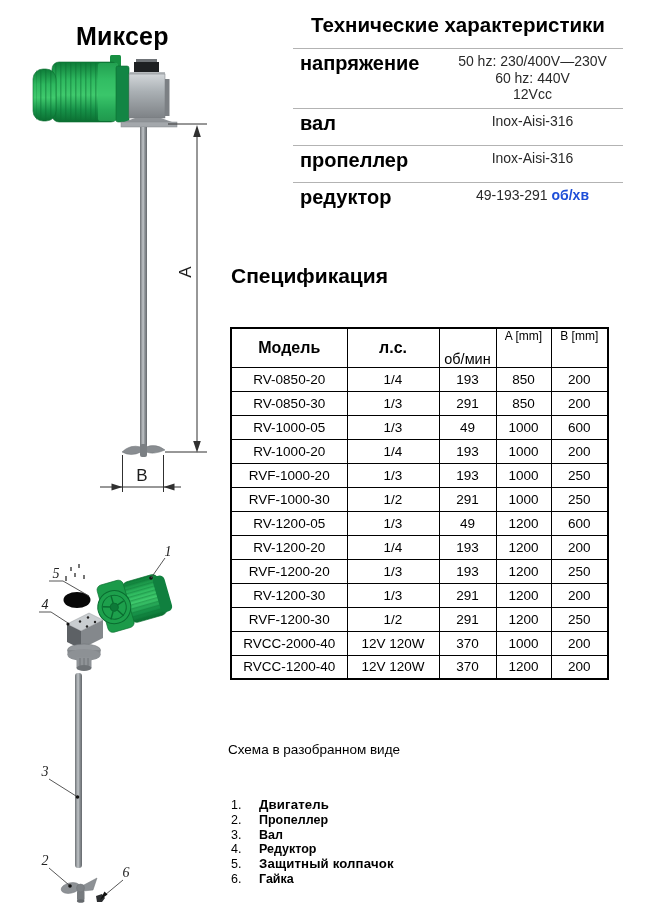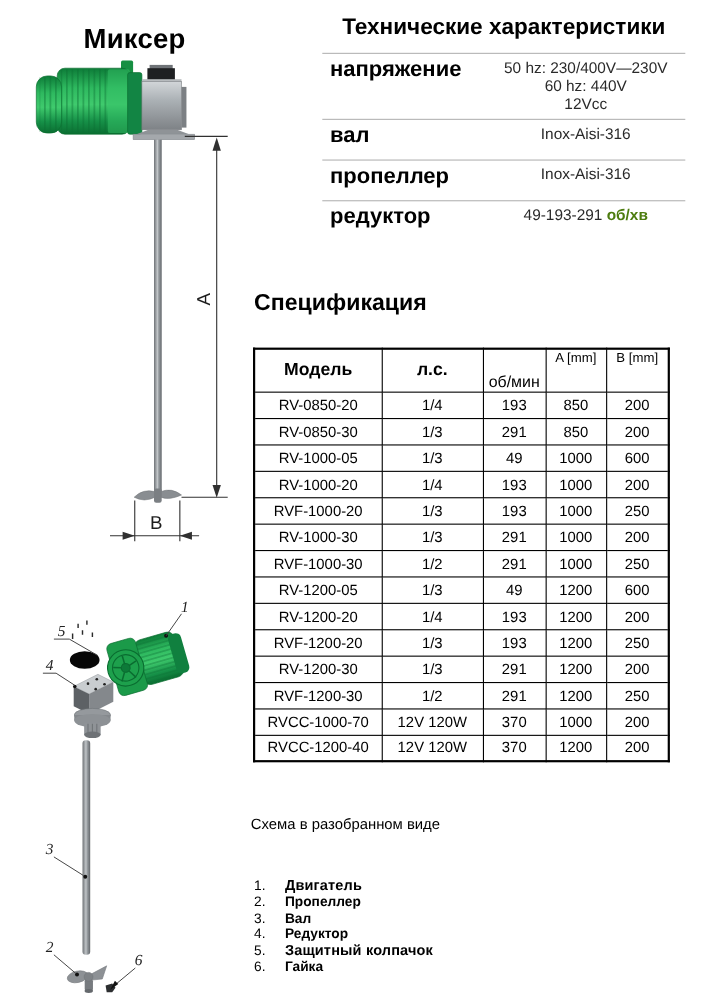--- a/index.html
+++ b/index.html
@@ -13,25 +13,25 @@
   #main-title{left:76px;top:22px;font-size:25px;font-weight:bold;letter-spacing:.2px;}
   #main-figure-svg{left:0;top:0;width:230px;height:512px;}
   #exploded-svg{left:0;top:533px;width:232px;height:382px;}
 
   
   #tech{left:293px;top:4px;width:330px;}
   #tech-title{font-size:20.5px;font-weight:bold;text-align:center;white-space:nowrap;margin:9px 0 11px 0;}
   .tech-row{display:flex;border-top:1px solid #b3b3b3;padding:3px 0 5px 0;min-height:28px;}
   .tech-label{flex:0 0 142px;font-size:20px;font-weight:bold;padding-left:7px;line-height:1.12;}
   .tech-values{flex:1;text-align:center;font-size:14px;line-height:16.5px;color:#2a2a2a;padding-top:1px;}
-  .tech-line b{font-weight:bold;color:#4d7c0f;}
+  .tech-line b{font-weight:bold;color:#1d4ed8;}
 
   
   #spec-title{left:231px;top:264px;font-size:21px;font-weight:bold;}
-  #spec-table{left:230px;top:316px;border-collapse:collapse;table-layout:fixed;border:2px solid #000;}
+  #spec-table{left:230px;top:327px;border-collapse:collapse;table-layout:fixed;border:2px solid #000;}
   #spec-table th,#spec-table td{border:1px solid #000;text-align:center;overflow:hidden;padding:0;}
   #spec-table thead tr{height:39px;}
   #spec-table tbody tr{height:24px;}
   th.h0,th.h1{font-size:16px;font-weight:bold;}
   th.h2{font-size:14.5px;font-weight:normal;vertical-align:bottom;padding-bottom:1px;}
   th.h3,th.h4{font-size:12px;font-weight:normal;vertical-align:top;padding-top:6px;}
   #spec-table td{font-size:13.5px;}
 
   
   #schema-title{left:228px;top:742px;font-size:13.5px;font-weight:normal;}
@@ -202,27 +202,20 @@
         <td>200</td>
       </tr>
       <tr>
         <td>RVF-1000-20</td>
         <td>1/3</td>
         <td>193</td>
         <td>1000</td>
         <td>250</td>
       </tr>
       <tr>
-        <td>RV-1000-30</td>
-        <td>1/3</td>
-        <td>291</td>
-        <td>1000</td>
-        <td>200</td>
-      </tr>
-      <tr>
         <td>RVF-1000-30</td>
         <td>1/2</td>
         <td>291</td>
         <td>1000</td>
         <td>250</td>
       </tr>
       <tr>
         <td>RV-1200-05</td>
         <td>1/3</td>
         <td>49</td>
@@ -251,21 +244,21 @@
         <td>200</td>
       </tr>
       <tr>
         <td>RVF-1200-30</td>
         <td>1/2</td>
         <td>291</td>
         <td>1200</td>
         <td>250</td>
       </tr>
       <tr>
-        <td>RVCC-1000-70</td>
+        <td>RVCC-2000-40</td>
         <td>12V 120W</td>
         <td>370</td>
         <td>1000</td>
         <td>200</td>
       </tr>
       <tr>
         <td>RVCC-1200-40</td>
         <td>12V 120W</td>
         <td>370</td>
         <td>1200</td>

